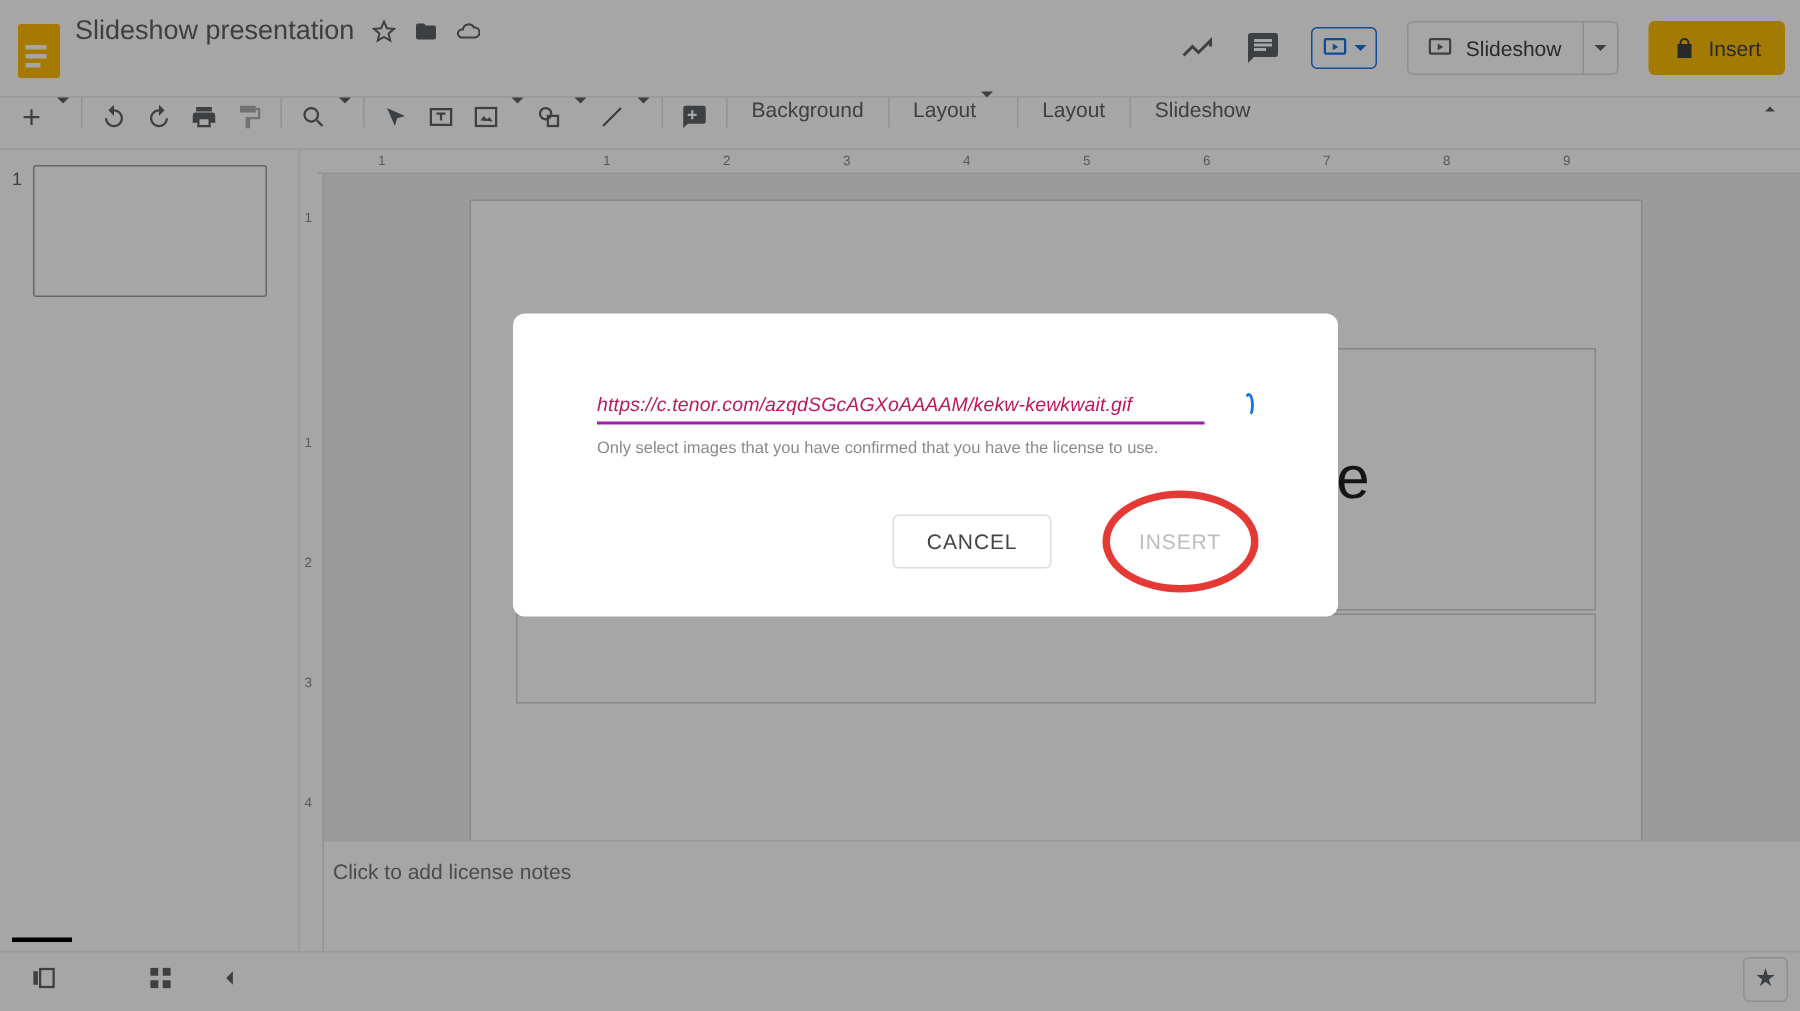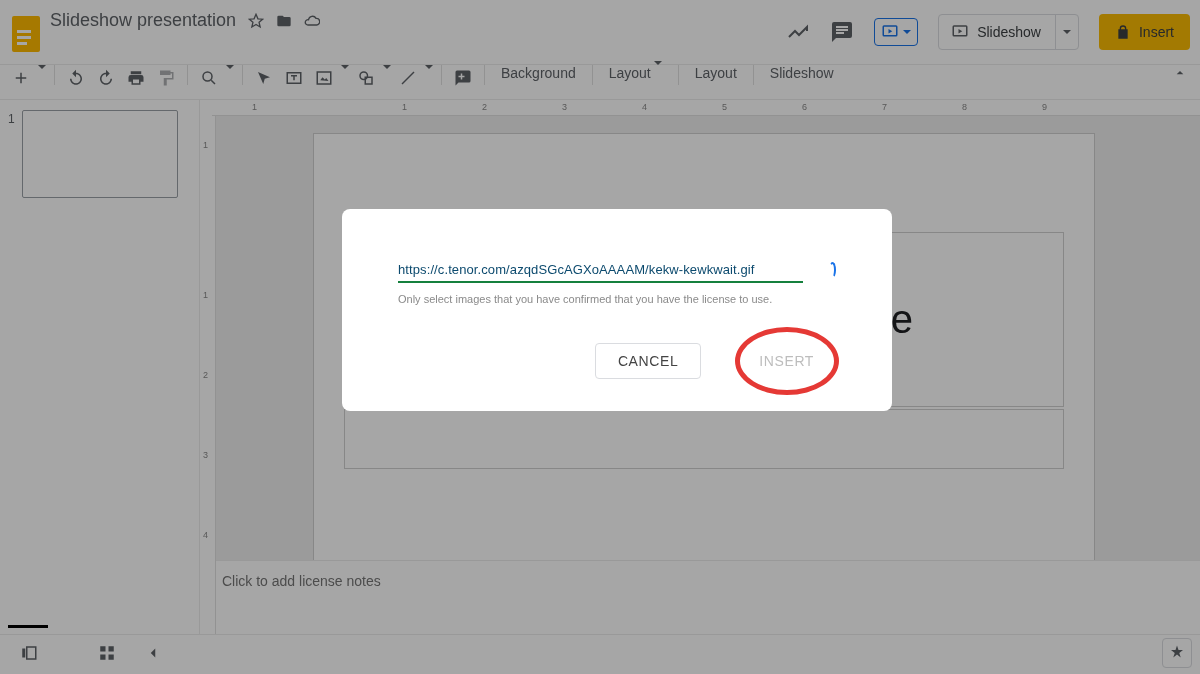--- a/index.html
+++ b/index.html
@@ -61,21 +61,21 @@
   .bottombar { position:absolute; left:0; right:0; bottom:0; height:40px; border-top:1px solid #ebebeb; display:flex; align-items:center; background:#fff;}
   .bottombar .bb-left { display:flex; gap:60px; padding-left:20px;}
   .bottombar svg { width:18px; height:18px; fill:#5f6368; }
   .bottombar .collapse-left { margin-left:28px; }
   .explore { position:absolute; right:8px; bottom:6px; width:30px; height:30px; border:1px solid #dadce0; border-radius:4px; display:flex; align-items:center; justify-content:center; background:#fff;}
 
   
   .modal { position:absolute; z-index:100; left:342px; top:209px; width:550px; background:#fff; border-radius:8px; box-shadow:none; padding:48px 56px 32px 56px;}
   .modal h2 { font-size:18px; font-weight:400; color:#3c4043; margin-bottom:28px;}
   .modal .url-row { display:flex; align-items:center; gap:20px;}
-  .modal input.url { flex:0 0 405px; border:none; border-bottom:2px solid #15803d; height:26px; font-size:13px; color:#0c4a6e; padding:2px 0; outline:none; letter-spacing:0.1px;}
+  .modal input.url { flex:0 0 405px; border:none; border-bottom:2px solid #a21caf; height:26px; font-size:13px; color:#be185d; padding:2px 0; outline:none; letter-spacing:0.1px;font-style:italic;}
   .modal .spinner { width:16px; height:16px; border:2px solid transparent; border-top:2px solid #1a73e8; border-right:2px solid #1a73e8; border-radius:50%; margin-left:6px;}
   .modal .hint { font-size:11px; color:#8a8a8a; margin-top:10px; }
   .modal .actions { display:flex; justify-content:flex-end; gap:36px; margin-top:38px; align-items:center;}
   .modal .btn { height:36px; padding:0 22px; font-size:14px; letter-spacing:0.6px; display:flex; align-items:center; border-radius:4px;}
   .modal .btn.cancel { border:1px solid #dadce0; color:#444; background:#fff;}
   .modal .btn.insert { color:#bdbdbd; background:transparent; position:relative;}
   .red-circle { position:absolute; width:104px; height:68px; border:5px solid #e53935; border-radius:50%; left:50%; top:50%; transform:translate(-50%,-50%);}
 
   .caret-down { width:0; height:0; border-left:4px solid transparent; border-right:4px solid transparent; border-top:4px solid #5f6368; display:inline-block;}
   .caret-down.blue { border-top-color:#1a73e8;}

